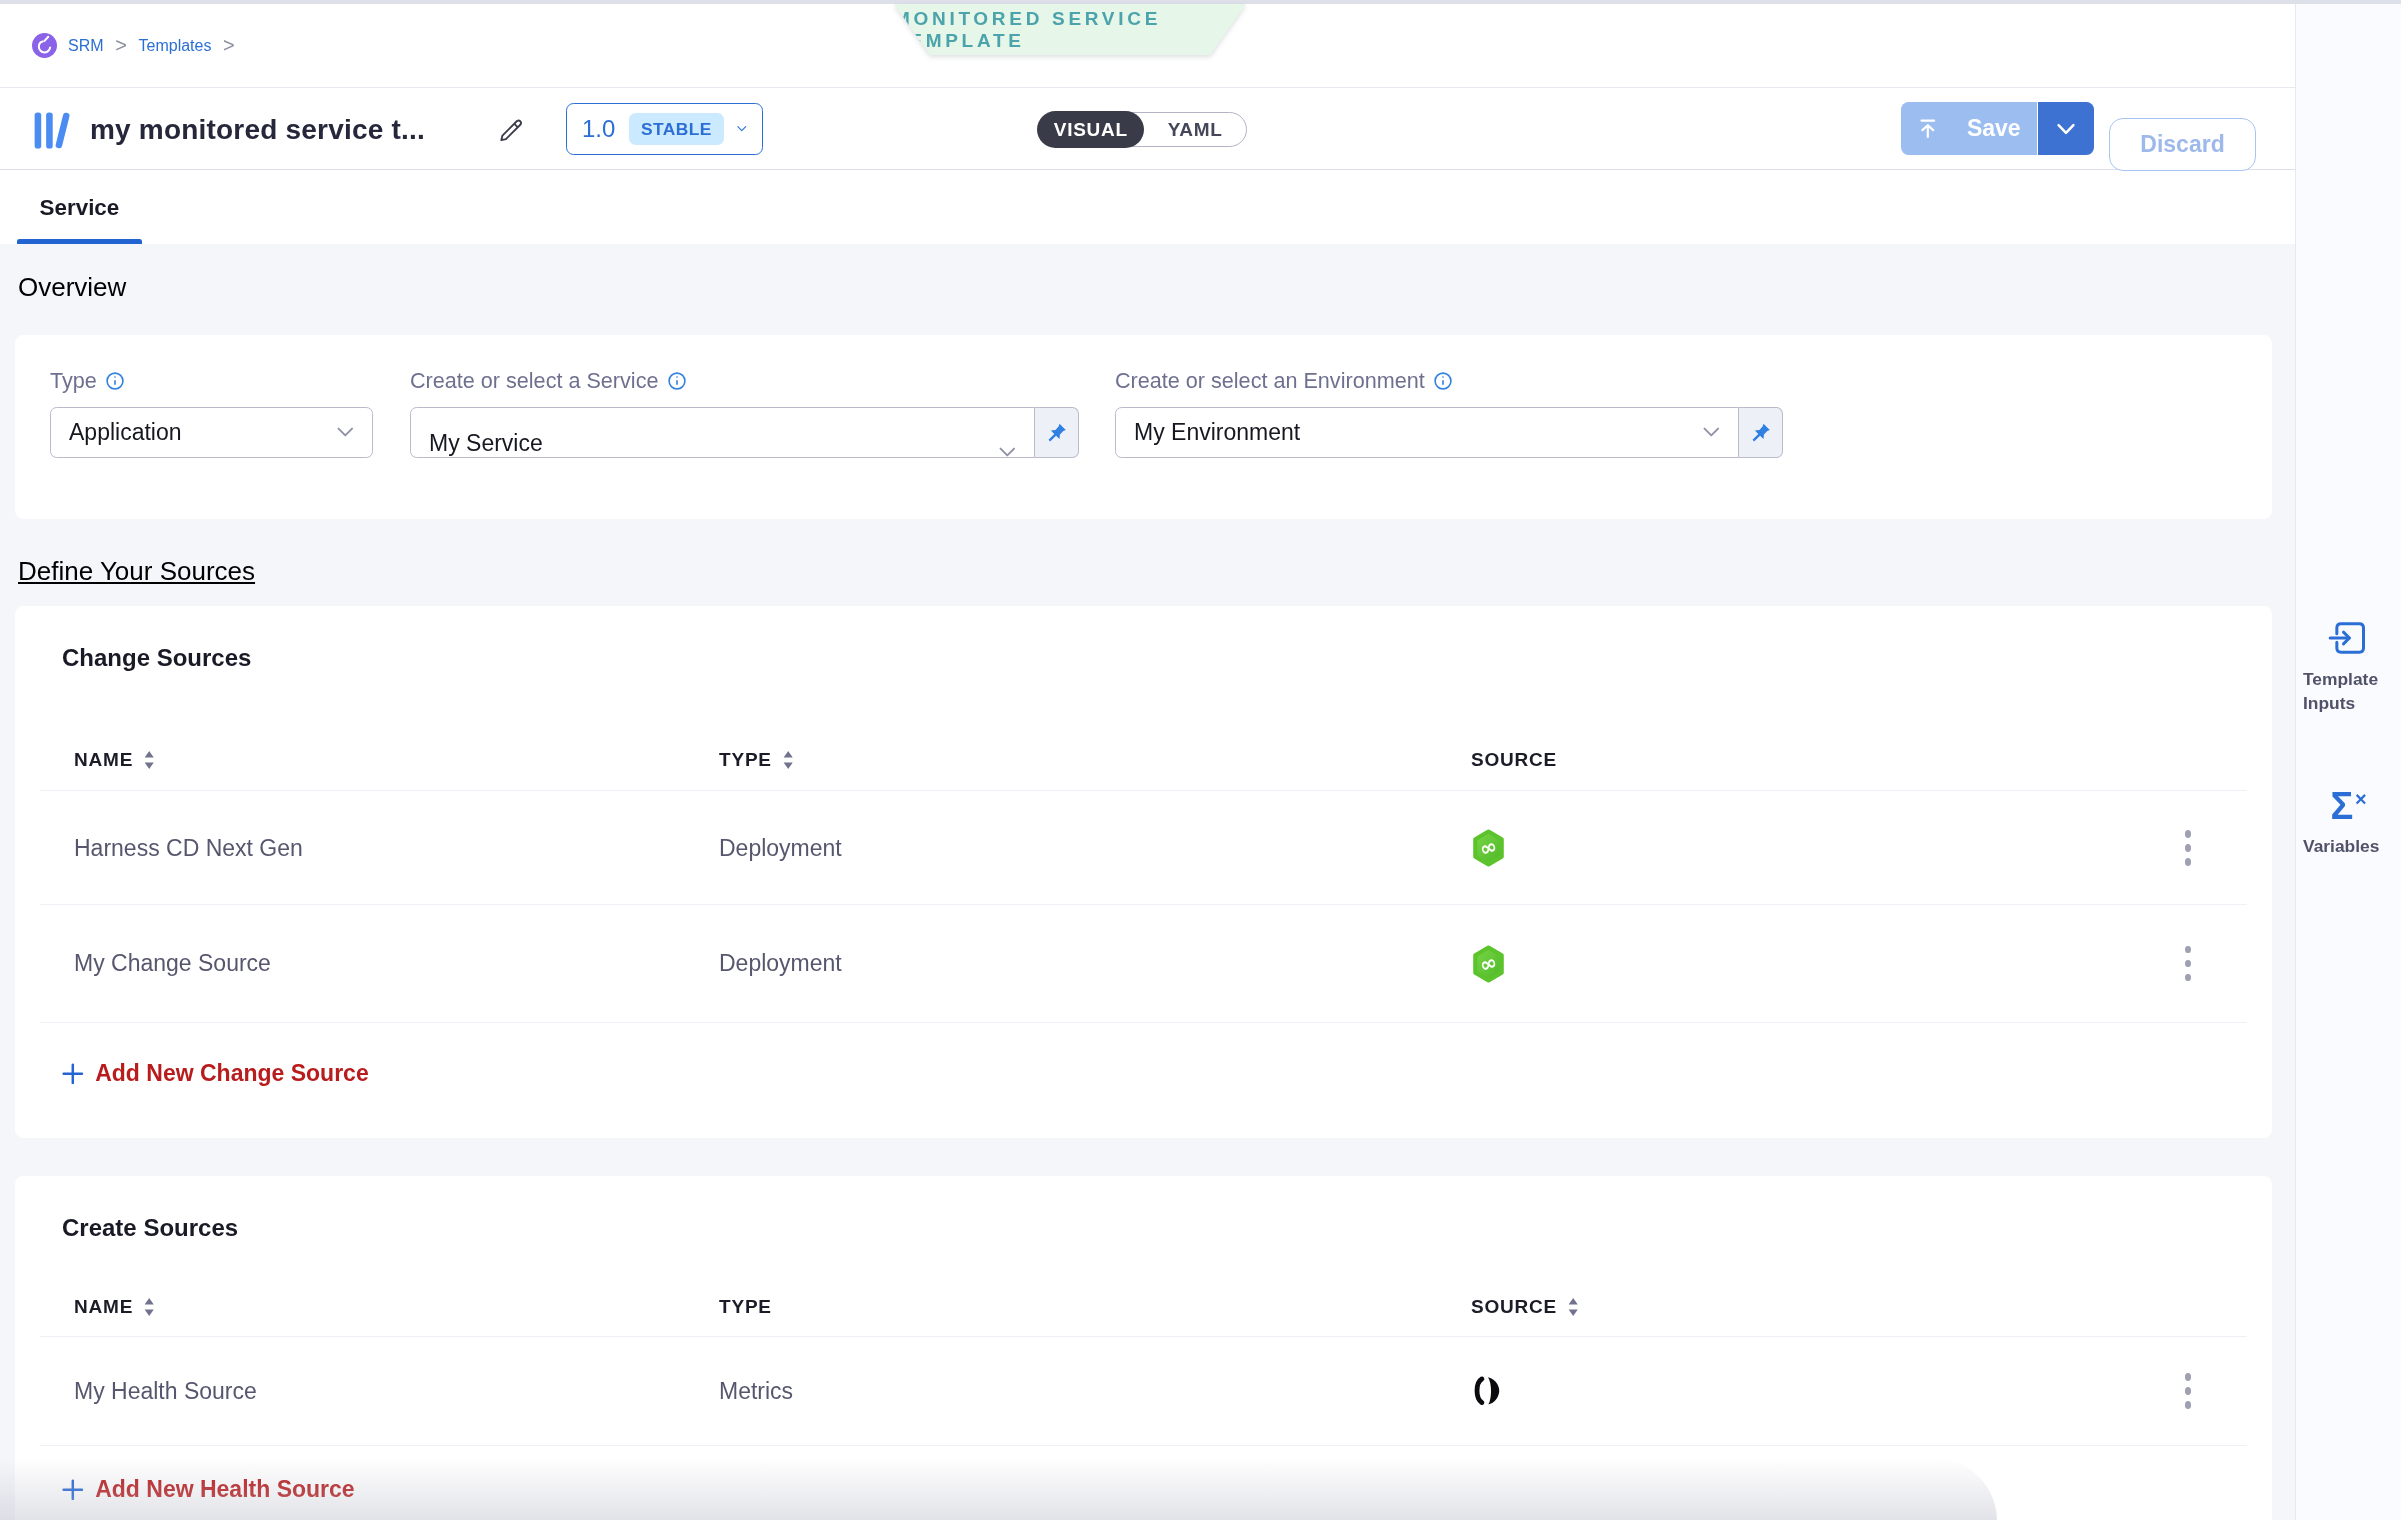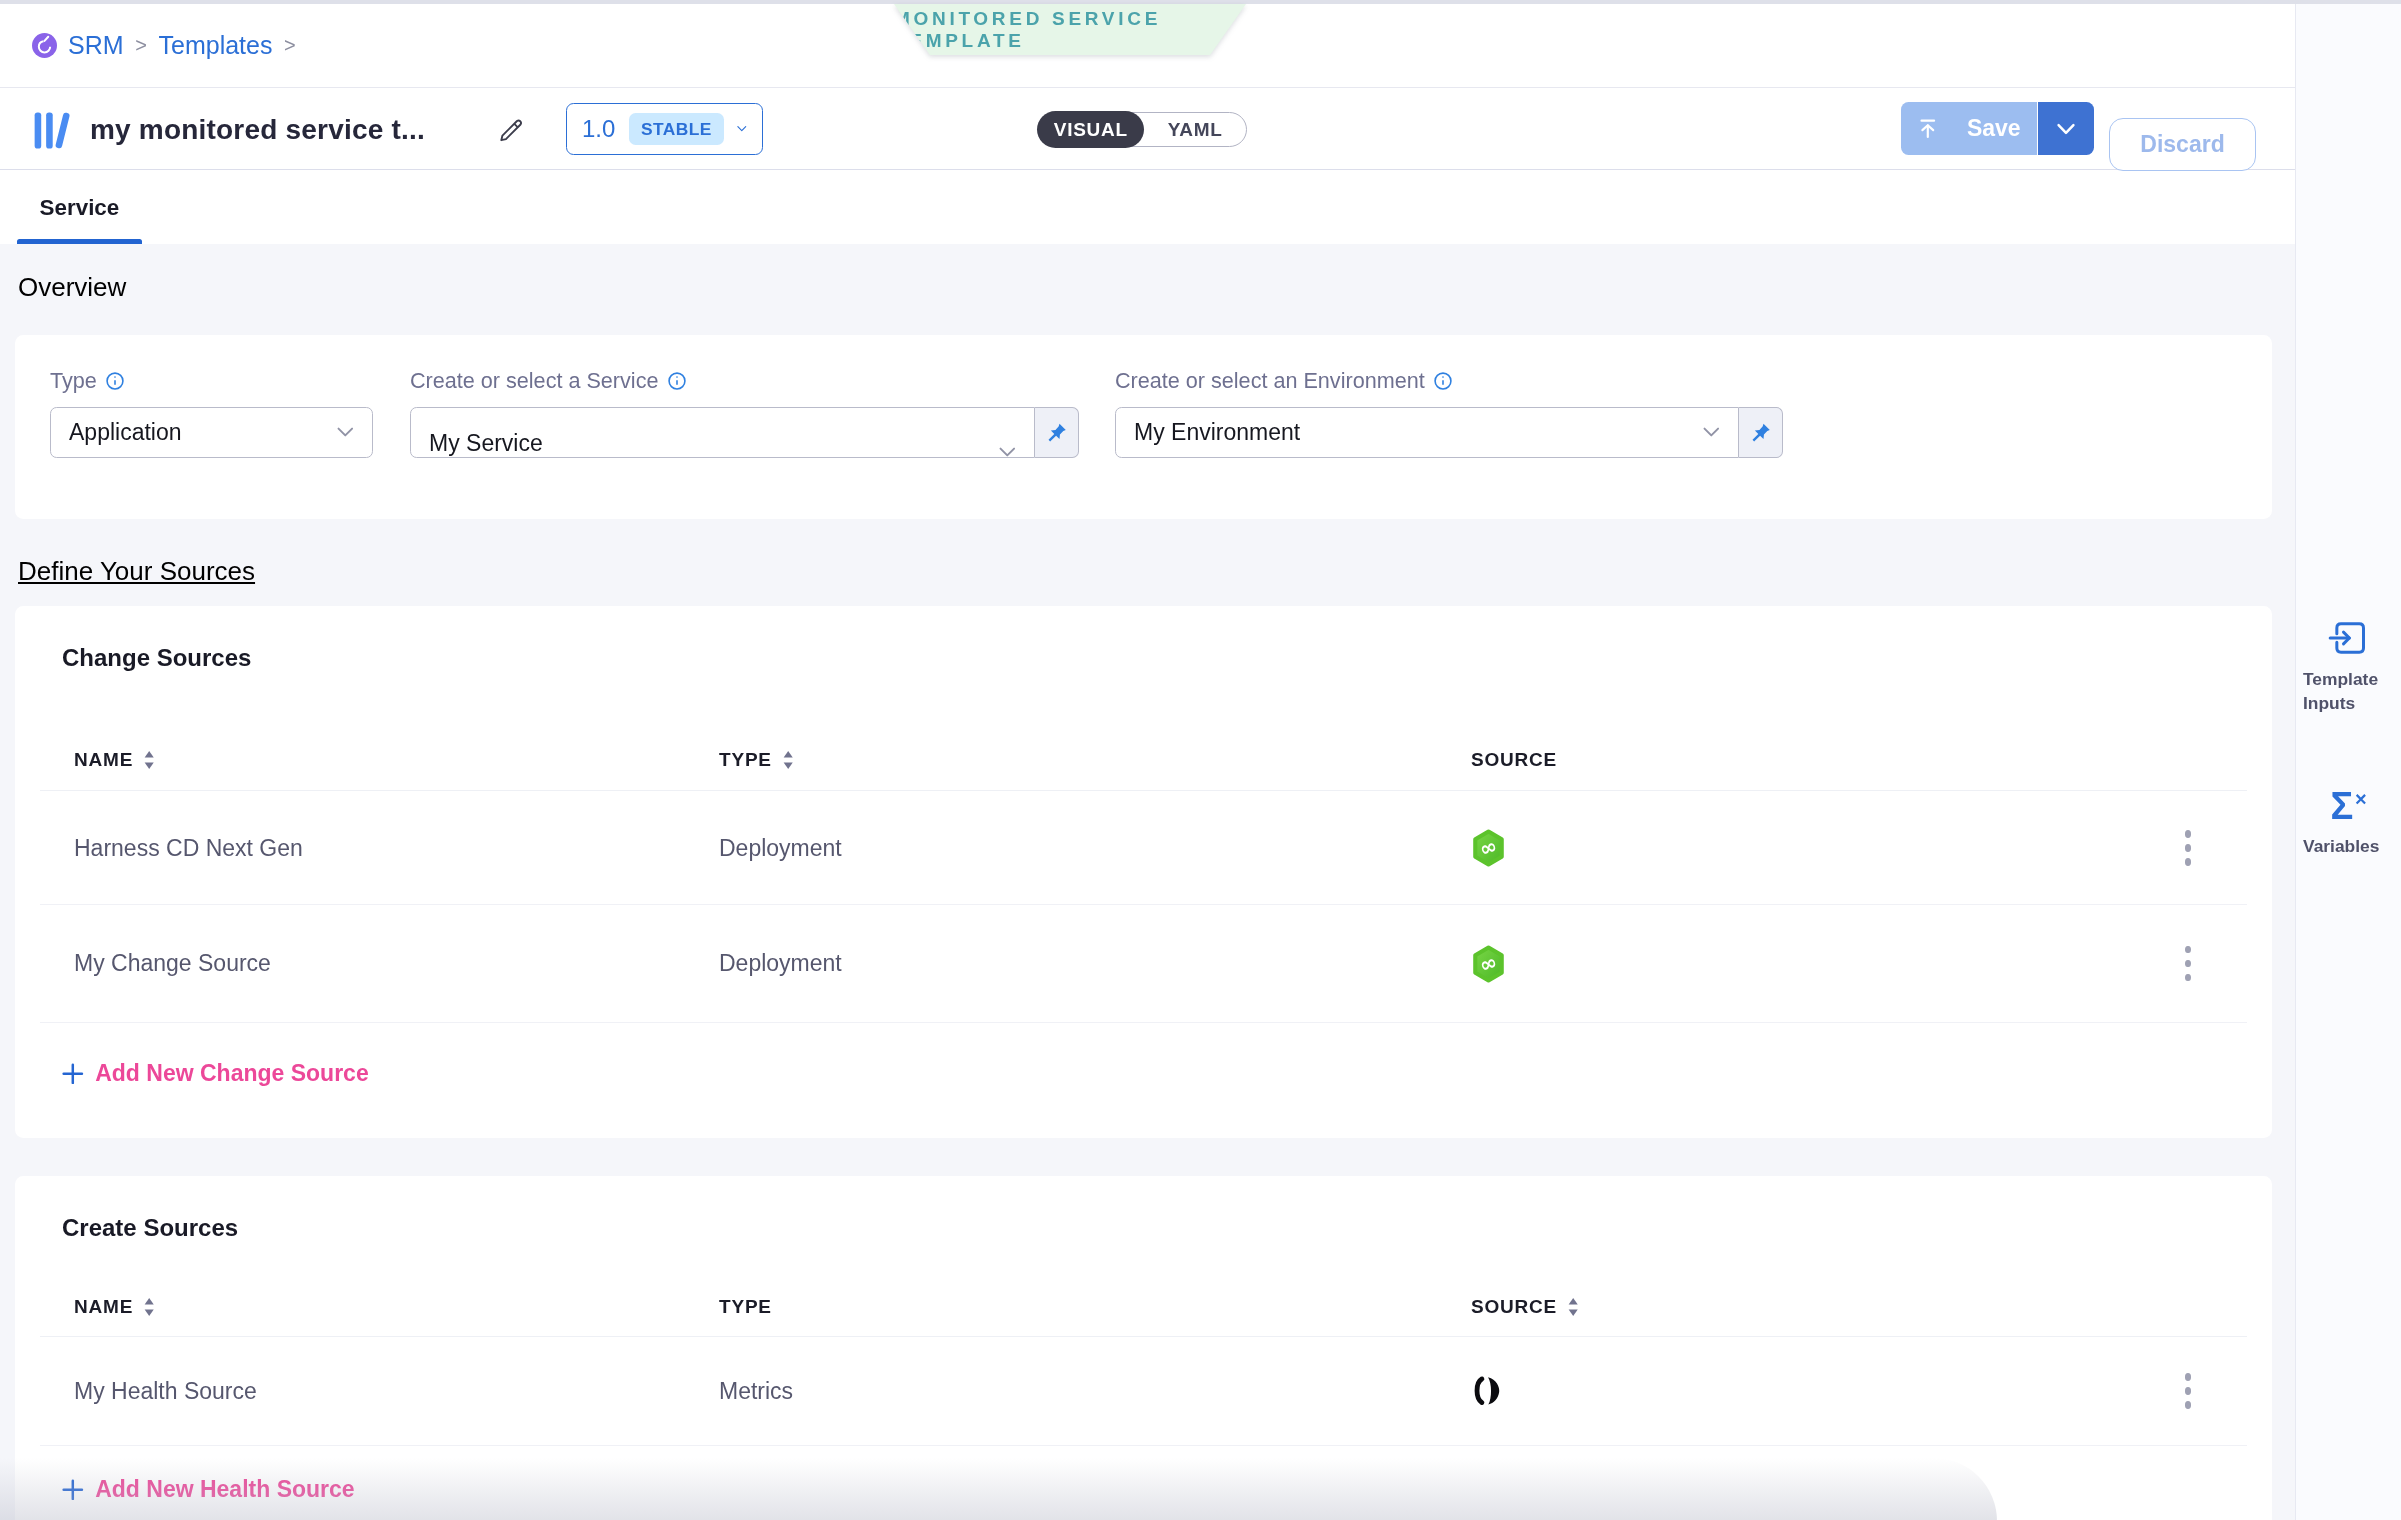--- a/index.html
+++ b/index.html
@@ -6,21 +6,21 @@
   html,body { background:#fff; }
   body { font-family:"Liberation Sans", sans-serif; }
   .screen { position:relative; width:2401px; height:1521px; background:#fff; overflow:hidden; }
 
   
   .topstrip { position:absolute; left:0; top:0; width:100%; height:4.1px; background:#dee0e9; }
 
   
   .row-breadcrumb { position:absolute; left:0; top:4.1px; width:2295px; height:84px; background:#fff;
     border-bottom:0.8px solid #e7e8f0; display:flex; align-items:center; padding-left:31.5px; }
-  .crumb-link { color:#2b6fd6; font-size:25px; margin:0 11.6px; cursor:pointer; }
+  .crumb-link { color:#2b6fd6; font-size:16px; margin:0 11.6px; cursor:pointer; }
   .crumb-sep { color:#8d8fa0; font-size:20px; }
   .logo-wrap { display:flex; align-items:center; }
 
   
   .badge-wrap { position:absolute; left:894px; top:4.1px; z-index:6; filter:drop-shadow(0 2.5px 2.5px rgba(60,70,90,.18)); }
   .badge { width:352px; height:51px; background:#e6f6e8;
     clip-path:polygon(0 0, 100% 0, calc(100% - 36px) 100%, 36px 100%);
     display:flex; align-items:center; justify-content:center;
     color:#4ba3ab; font-size:19px; font-weight:700; letter-spacing:3.7px; }
 
@@ -86,21 +86,21 @@
   .thead { border-bottom:0.8px solid #eef0f5; }
   .tr-line { border-bottom:0.8px solid #f0f1f6; }
   .cell { position:absolute; top:0; bottom:0; display:flex; align-items:center; }
   .c-name { left:34px; } .c-type { left:679px; } .c-source { left:1431px; } .c-kebab { right:41px; }
   .th { font-size:19px; font-weight:700; color:#1b1c28; letter-spacing:0.8px; display:flex; align-items:center; gap:10px; }
   .td { font-size:23px; color:#56576e; }
   .sort { display:flex; align-items:center; cursor:pointer; }
   .kebab { width:36px; height:50px; display:flex; flex-direction:column; align-items:center; justify-content:center; gap:6.6px; cursor:pointer; }
   .kebab i { width:5.8px; height:7.5px; border-radius:50%; background:#9fa1b3; }
   .add-row { position:absolute; left:47px; display:flex; align-items:center; gap:11.6px; cursor:pointer;
-    color:#ec4899; font-size:23px; font-weight:700; }
+    color:#b91c1c; font-size:23px; font-weight:700; }
 
   
   .ch-head { top:124px; height:61px; }
   .ch-r0 { top:186px; height:113px; }
   .ch-r1 { top:299px; height:118px; }
   .ch-add { top:454px; }
   
   .hl-head { top:101px; height:60px; }
   .hl-r0 { top:161px; height:109px; }
   .hl-add { top:300px; }

